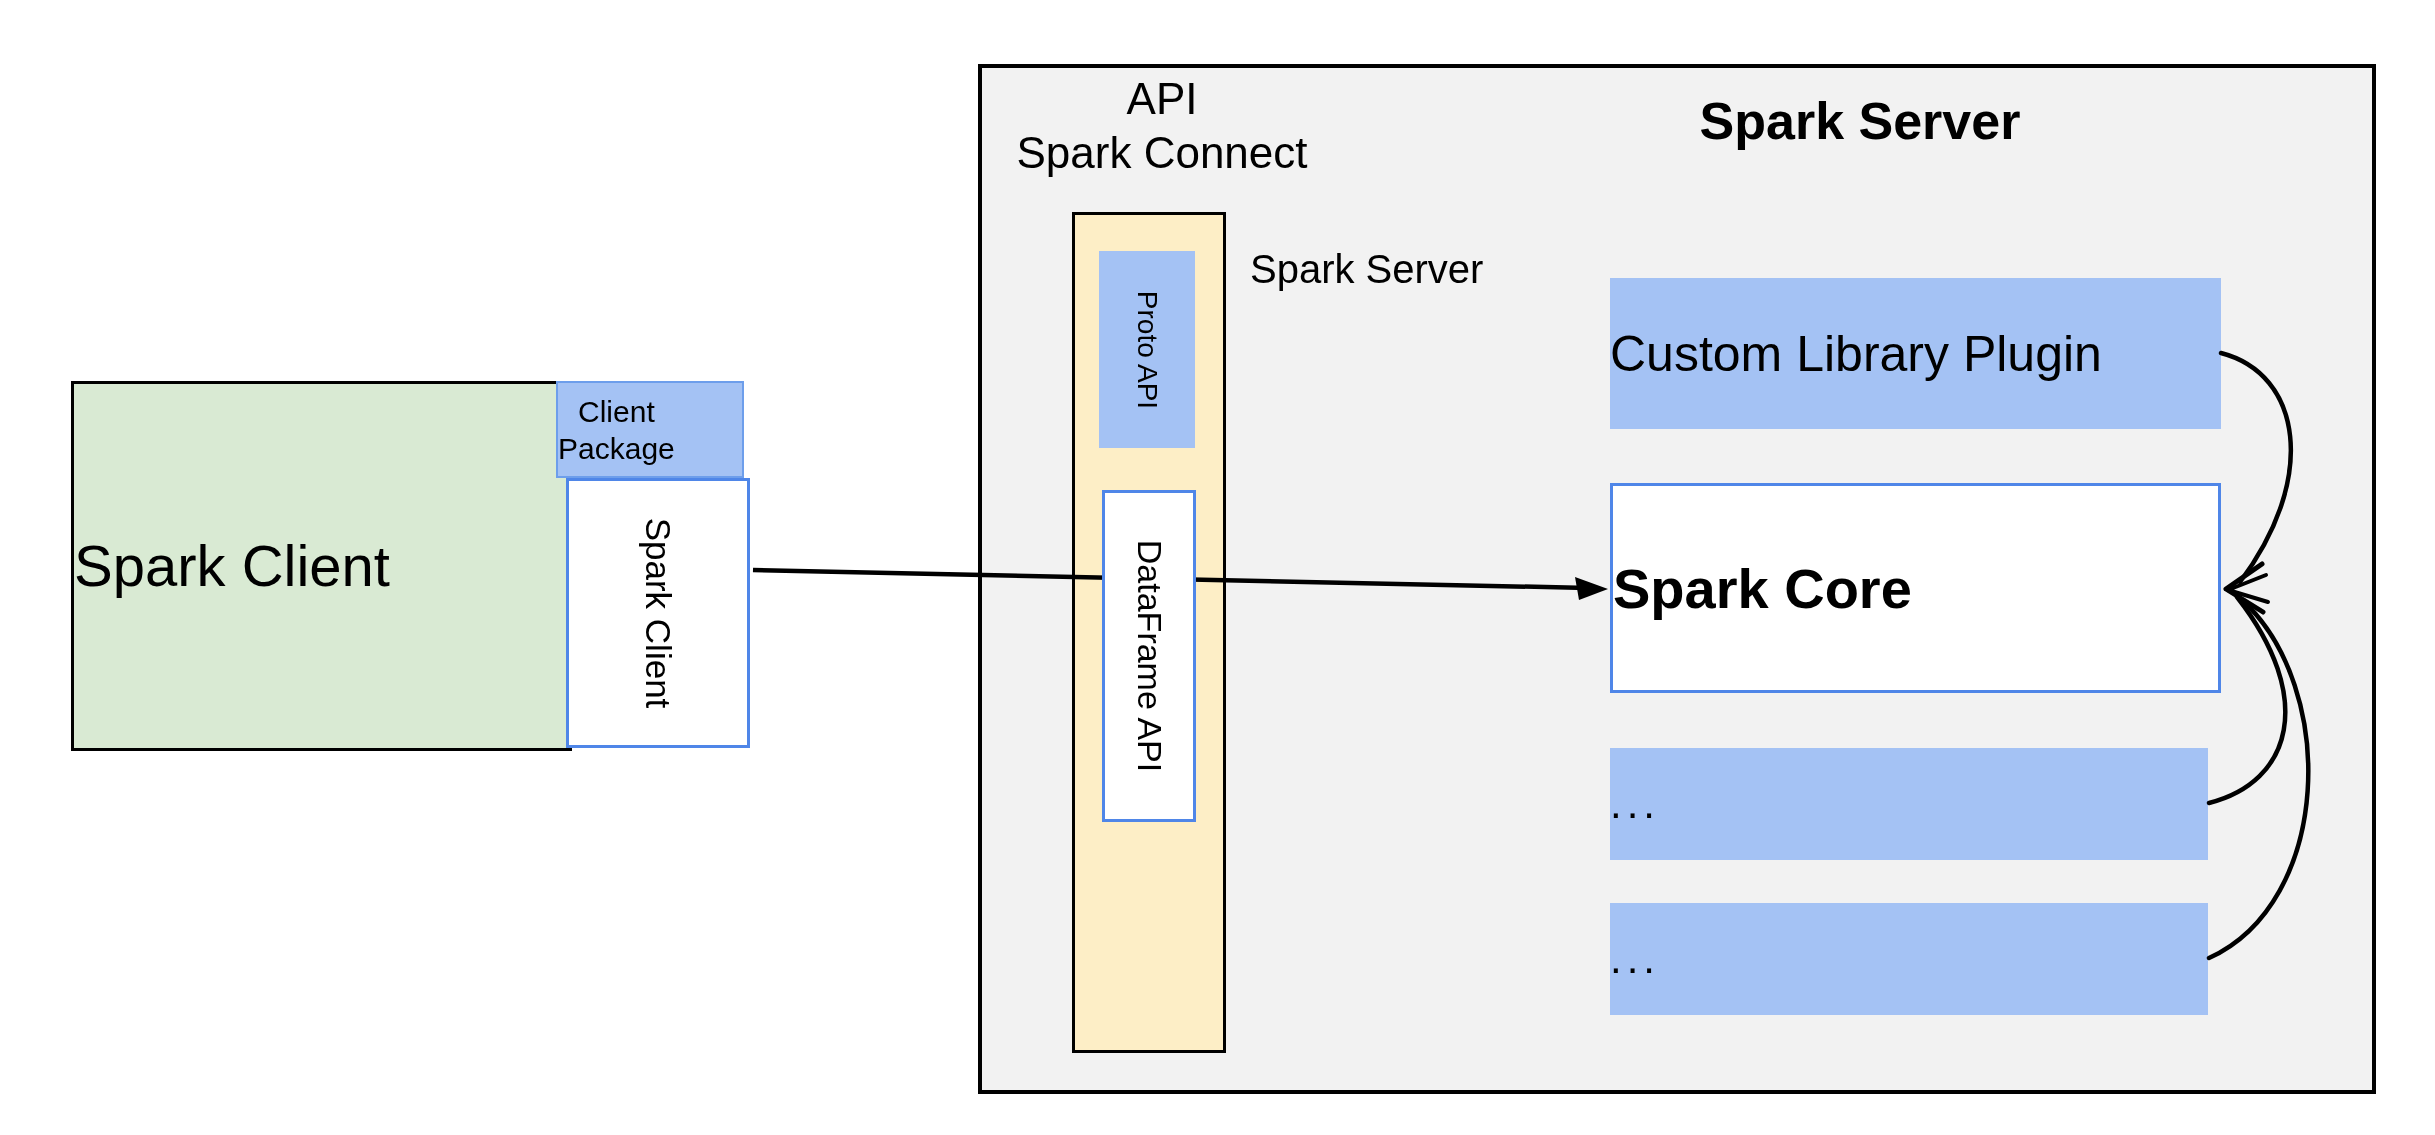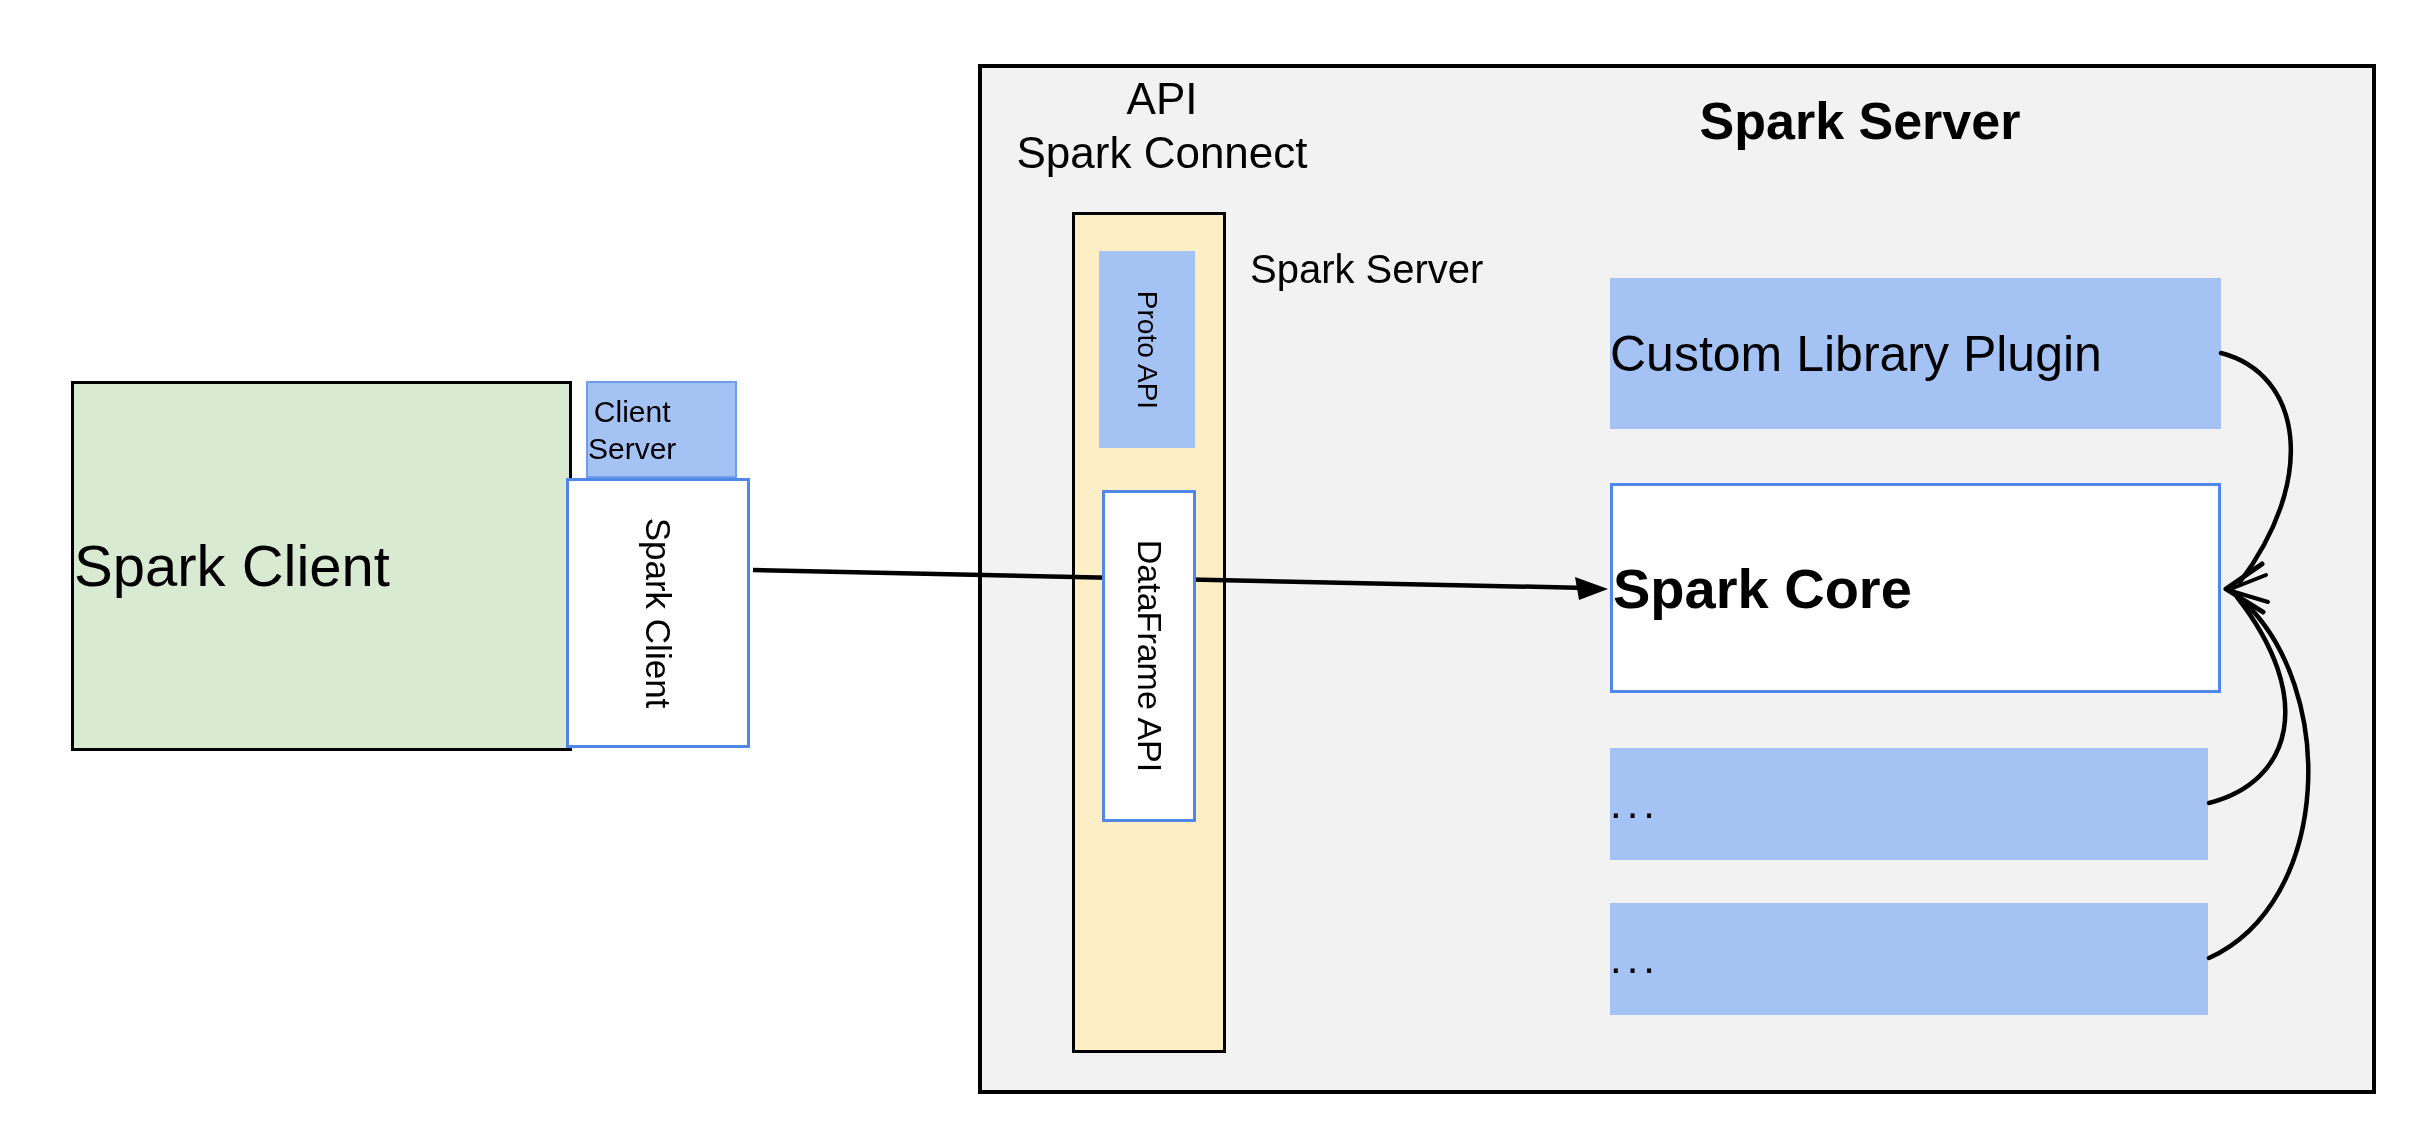--- a/index.html
+++ b/index.html
@@ -63,24 +63,24 @@
   <div class="abs" style="left:1250px;top:243px;width:420px;font-size:40px;line-height:53px;text-align:left;">
     <div>Spark Server</div>
   </div>
 
   <div class="abs green-box center" style="left:71px;top:381px;width:501px;height:370px;">
     <div style="font-size:58px;line-height:70px;">
       <div>Spark Client</div>
     </div>
   </div>
 
-  <div class="abs blue-box center z2" style="left:586px;top:381px;width:151px;height:97px;border:2px solid var(--blue_border_soft);">
+  <div class="abs blue-box center z2" style="left:556px;top:381px;width:188px;height:97px;border:2px solid var(--blue_border_soft);">
     <div style="font-size:30px;line-height:37px;">
       <div>Client</div>
-      <div>Server</div>
+      <div>Package</div>
     </div>
   </div>
 
   <div class="abs white-box z3" style="left:566px;top:478px;width:184px;height:270px;">
     <span class="vlabel" style="font-size:35px;">Spark Client</span>
   </div>
 
   <div class="abs white-box z6" style="left:1102px;top:490px;width:94px;height:332px;">
     <span class="vlabel" style="font-size:34px;">DataFrame API</span>
   </div>

